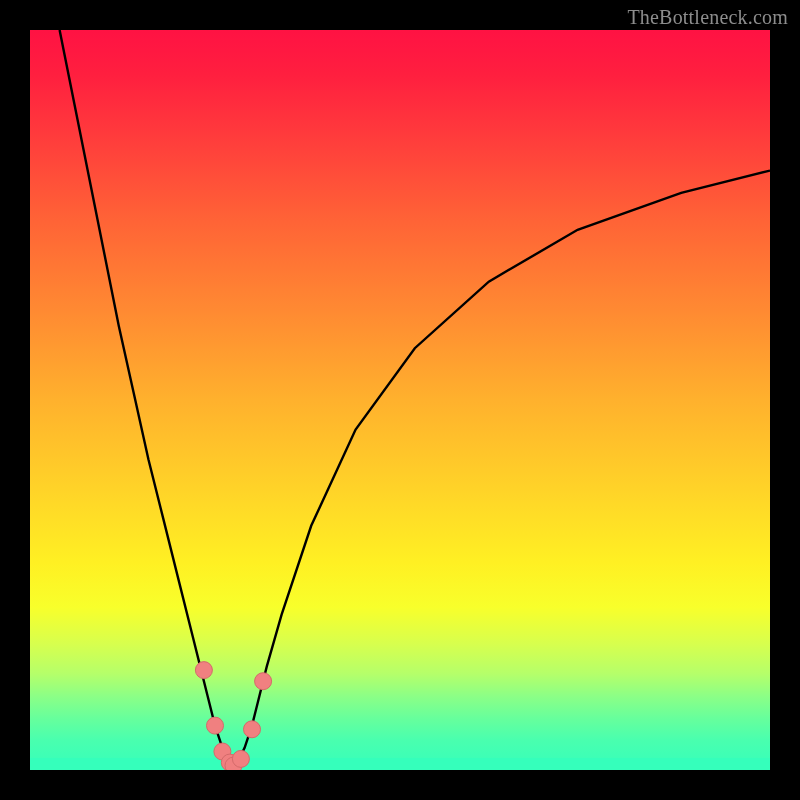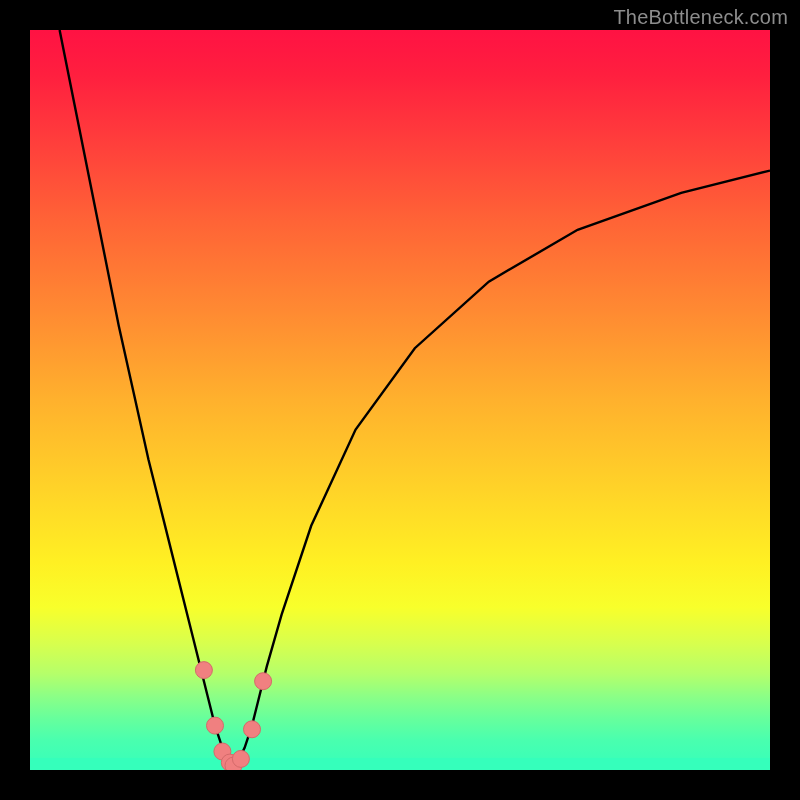--- a/index.html
+++ b/index.html
@@ -65,20 +65,21 @@
     display: block;
   }
   .watermark {
     position: absolute;
     top: 6px;
     right: 12px;
     color: #8d8d8d;
     font-size: 20px;
     letter-spacing: 0.2px;
     user-select: none;
+    font-family: Liberation Serif, serif;
   }
 </style>
 </head>
 <body>
 
 <div class="frame">
   <div class="plot">
     <div class="pale-band band-green"></div>
     <svg class="svg-layer" viewBox="0 0 740 740" preserveAspectRatio="none">
       <path fill="none" stroke="#000000" stroke-width="2.4" id="curve-path" d="M29.6 0.0 L44.4 74.0 L59.2 148.0 L74.0 222.0 L88.8 296.0 L103.6 362.6 L118.4 429.2 L133.2 488.4 L148.0 547.6 L162.8 606.8 L170.2 636.4 L177.6 666.0 L185.0 695.6 L192.4 717.8 L199.8 732.6 L203.5 736.3 L207.2 732.6 L214.6 717.8 L222.0 695.6 L229.4 666.0 L236.8 636.4 L251.6 584.6 L281.2 495.8 L325.6 399.6 L384.8 318.2 L458.8 251.6 L547.6 199.8 L651.2 162.8 L740.0 140.6"></path>

